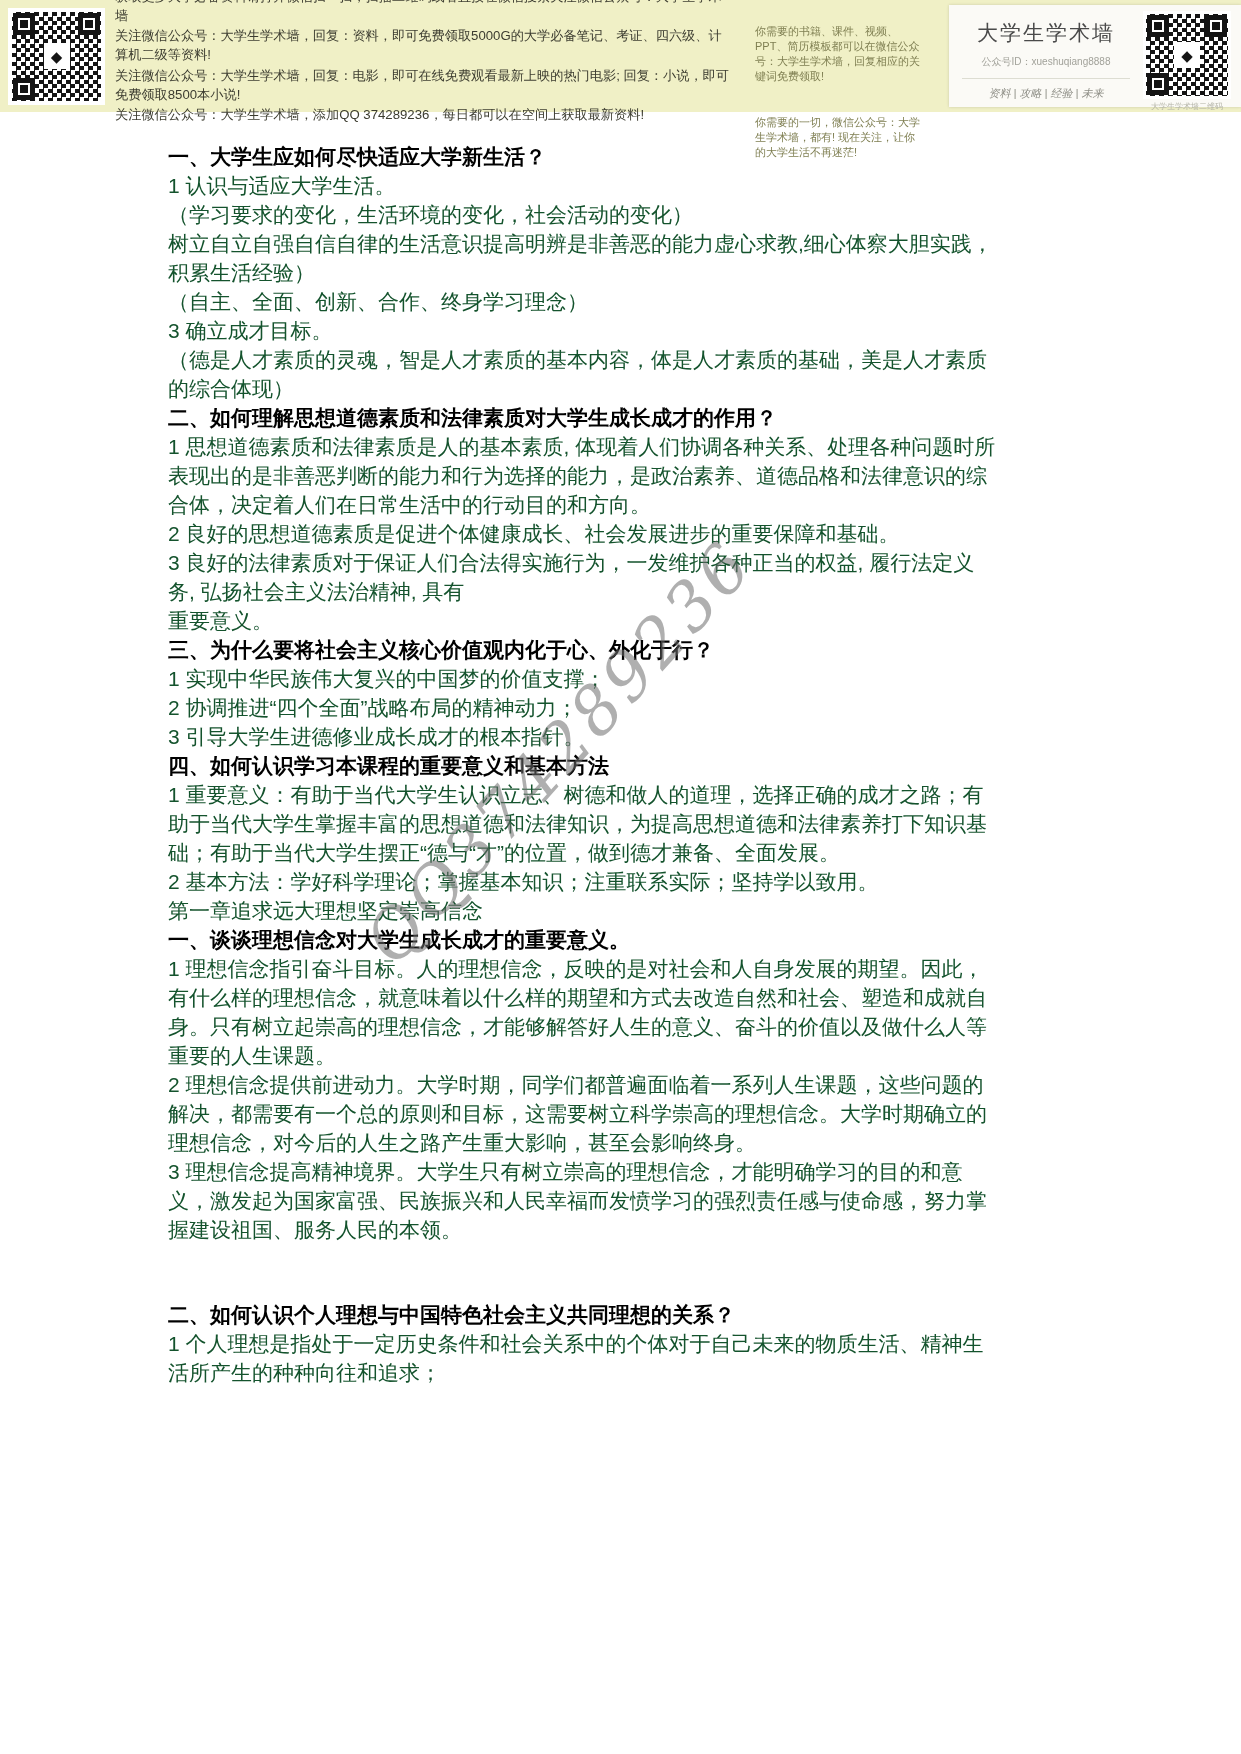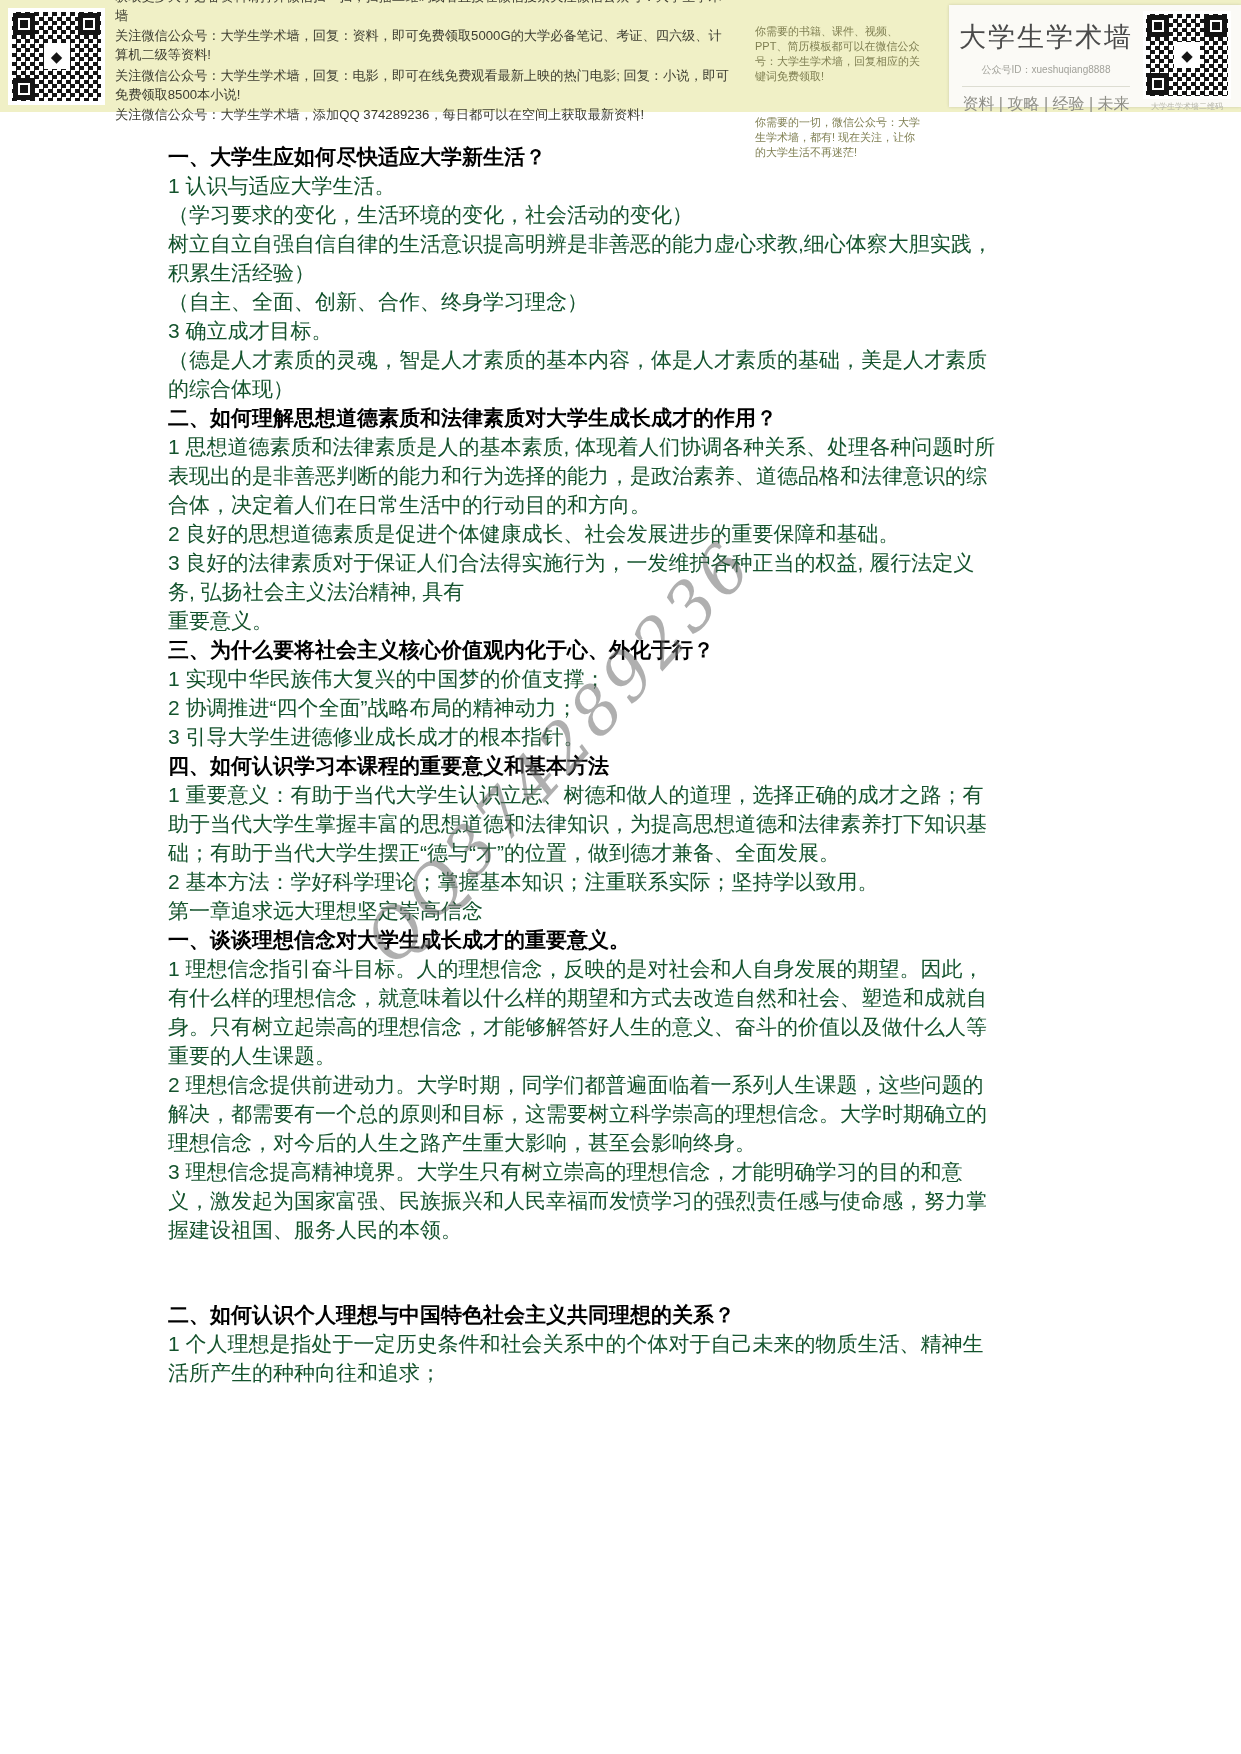--- a/index.html
+++ b/index.html
@@ -26,24 +26,24 @@
   .banner-lines p{margin:0 0 1px 0;}
   .banner-mid{width:200px;margin-left:6px;display:flex;flex-direction:column;
       justify-content:space-between;padding:3px 0 6px 0;box-sizing:border-box;}
   .note{margin:16px;font-size:11px;line-height:1.35;color:#7f7f52;}
   
   .card{width:292px;margin-left:auto;align-self:center;height:102px;background:#fbfaf6;
       box-shadow:0 0 3px rgba(0,0,0,.15);display:flex;align-items:stretch;box-sizing:border-box;
       padding:6px 4px 4px 6px;}
   .card-left{flex:1;display:flex;flex-direction:column;align-items:center;justify-content:flex-start;
       padding-top:8px;min-width:0;}
-  .card-title{font-size:27px;color:#4a4a4a;letter-spacing:2px;white-space:nowrap;}
+  .card-title{font-size:21px;color:#4a4a4a;letter-spacing:2px;white-space:nowrap;}
   .card-id{font-size:10px;color:#a2a29a;margin-top:8px;white-space:nowrap;}
   .card-divider{width:92%;border-top:1px solid #ddddd2;margin:9px 0 7px 0;}
-  .card-links{font-size:16px;color:#8f8f87;white-space:nowrap;}
+  .card-links{font-size:11px;color:#8f8f87;white-space:nowrap;font-style:italic;}
   .card-right{width:100px;flex:none;display:flex;flex-direction:column;align-items:center;}
   .qr-right{width:88px;height:88px;border-width:3px;}
   .qr-caption{font-size:8px;color:#b3b3a6;margin-top:2px;white-space:nowrap;}
   
   .doc{padding:30px 112px 90px 168px;box-sizing:border-box;width:1111px;}
   .para{margin:0;font-size:21px;line-height:29px;color:#14532d;
       text-align:left;word-break:break-all;}
   .para.heading{font-weight:bold;color:#000;}
   .para.blank{min-height:56px;}
   

